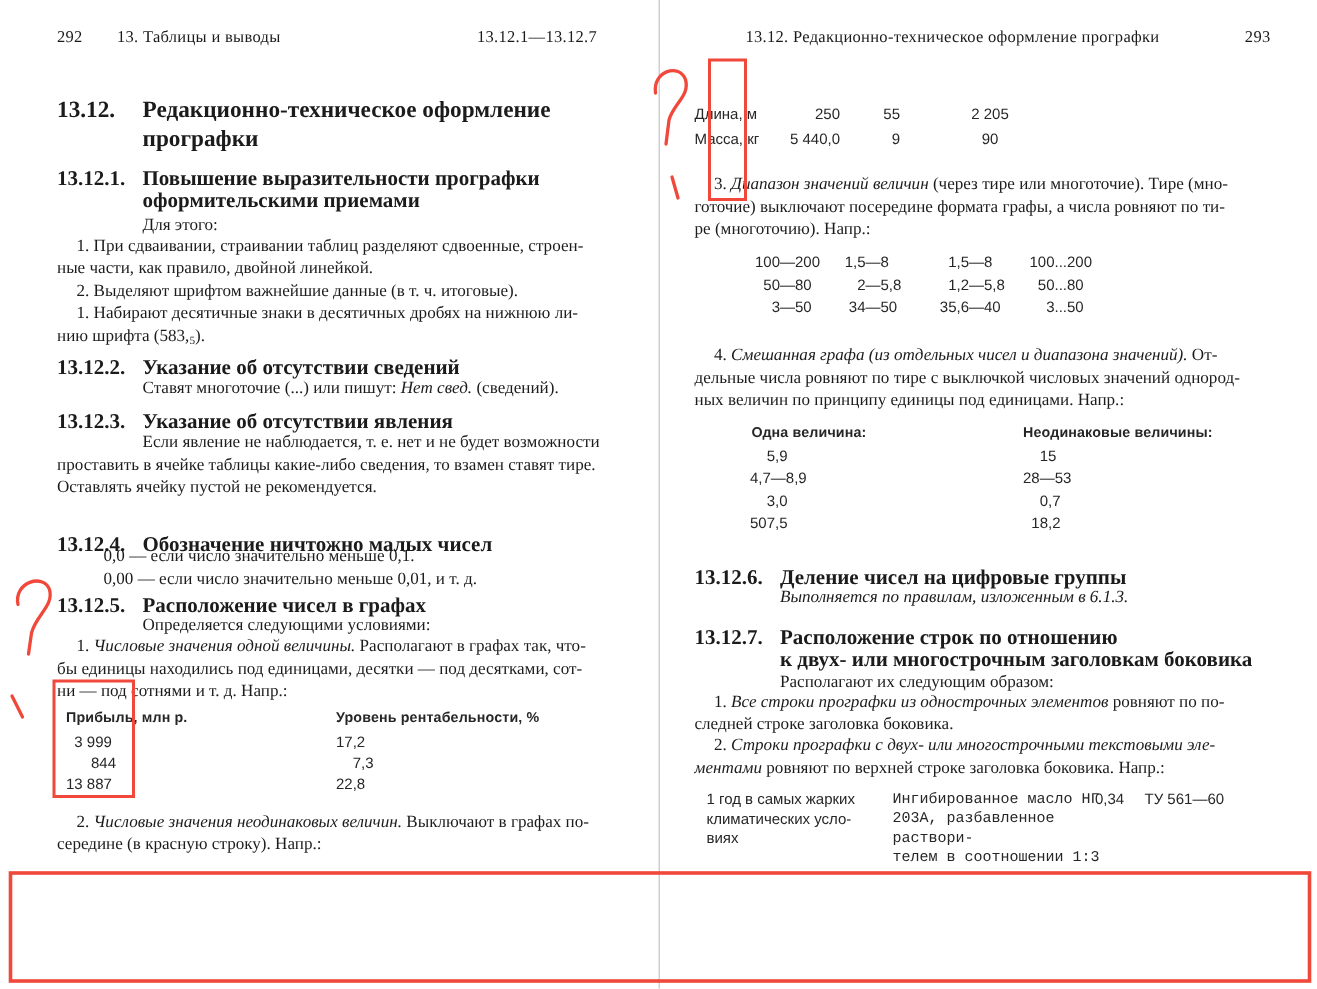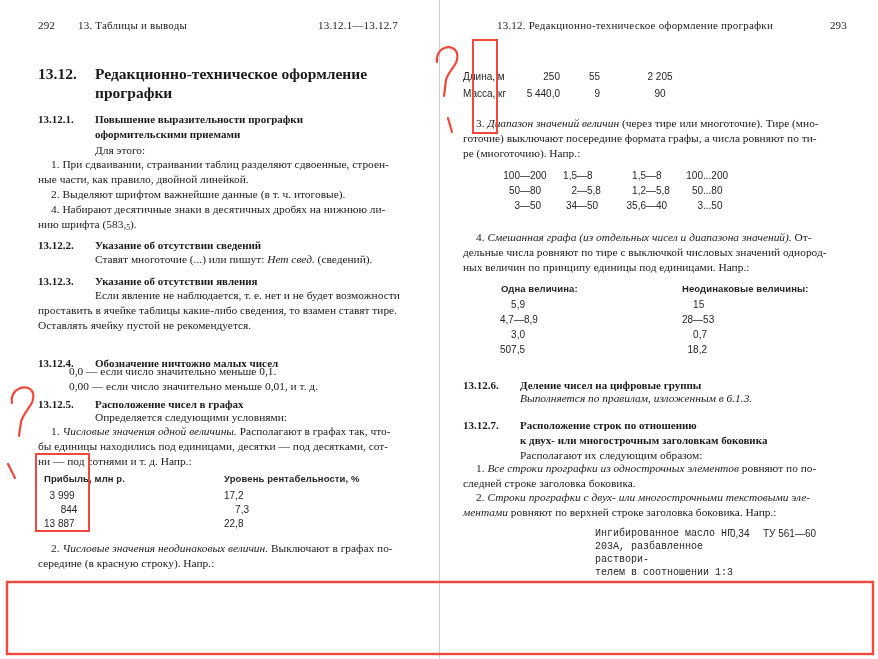--- a/index.html
+++ b/index.html
@@ -10,21 +10,21 @@
   .page{position:absolute;top:0;height:659px;}
   #page-left{left:38px;width:392px;}
   #page-right{left:463px;width:384px;}
   .abs{position:absolute;left:0;right:0;}
   .rh{font-size:11px;letter-spacing:.2px;}
   .p{font-size:11.4px;line-height:15px;white-space:pre-line;text-align:left;}
   .ind{text-indent:13px;}
   .ind2{text-indent:57px;}
   .pad7{padding-left:7px;margin-left:24px;}
   .it{font-style:italic;}
-  .sec{display:flex;font-weight:bold;font-size:11px;line-height:15px;}
+  .sec{display:flex;font-weight:bold;font-size:14px;line-height:15px;}
   .secnum{flex:0 0 57px;}
   .sectitle{white-space:pre-line;}
   .bigtitle{font-size:15.5px;line-height:19px;}
   .bigtitle .secnum{flex:0 0 57px;}
   .sans{font-family:"Liberation Sans", sans-serif;font-size:10px;color:#262626;}
   .th{font-weight:bold;font-size:9.5px;letter-spacing:.1px;}
   .prex{white-space:pre;line-height:14px;}
   .trow{position:absolute;left:0;display:flex;font-family:"Liberation Sans",sans-serif;font-size:10px;color:#262626;}
   .tl{width:50px;}
   .tv1{width:47px;text-align:right;}
@@ -58,21 +58,21 @@
 
   <div class="abs sec" style="top:112px;">
     <span class="secnum">13.12.1.</span>
     <div class="sectitle">Повышение выразительности прографки
 оформительскими приемами</div>
   </div>
   <div class="abs p ind2" style="top:143px;">Для этого:</div>
   <div class="abs p ind" style="top:157px;">1. При сдваивании, страивании таблиц разделяют сдвоенные, строен-
 ные части, как правило, двойной линейкой.</div>
   <div class="abs p ind" style="top:187px;">2. Выделяют шрифтом важнейшие данные (в т. ч. итоговые).</div>
-  <div class="abs p ind" style="top:202px;"><span>4. Набирают десятичные знаки в десятичных дробях на нижнюю ли-
+  <div class="abs p ind" style="top:202px;"><span>1. Набирают десятичные знаки в десятичных дробях на нижнюю ли-
 нию шрифта (583,</span><sub class="small">5</sub><span>).</span></div>
 
   <div class="abs sec" style="top:238px;">
     <span class="secnum">13.12.2.</span>
     <div class="sectitle">Указание об отсутствии сведений</div>
   </div>
   <div class="abs p ind2" style="top:252px;"><span>Ставят многоточие (...) или пишут: </span><span class="it">Нет свед.</span><span> (сведений).</span></div>
 
   <div class="abs sec" style="top:274px;">
     <span class="secnum">13.12.3.</span>
@@ -179,20 +179,23 @@
     <span class="secnum">13.12.7.</span>
     <div class="sectitle">Расположение строк по отношению
 к двух- или многострочным заголовкам боковика</div>
   </div>
   <div class="abs p ind2" style="top:448px;">Располагают их следующим образом:</div>
   <div class="abs p ind" style="top:461px;"><span>1. </span><span class="it">Все строки прографки из однострочных элементов</span><span> ровняют по по-
 следней строке заголовка боковика.</span></div>
   <div class="abs p ind" style="top:490px;"><span>2. </span><span class="it">Строки прографки с двух- или многострочными текстовыми эле-
 ментами</span><span> ровняют по верхней строке заголовка боковика. Напр.:</span></div>
 
+  <div class="sans cellblock" style="top:527px;left:8px;width:120px;">1 год в самых жарких
+климатических усло-
+виях</div>
   <div class="sans cellblock" style="top:527px;left:132px;width:165px;font-family:Liberation Mono, monospace;">Ингибированное масло НГ
 203А, разбавленное раствори-
 телем в соотношении 1:3</div>
   <div class="sans cellblock" style="top:527px;left:267px;">0,34</div>
   <div class="sans cellblock" style="top:527px;left:300px;">ТУ 561—60</div>
 </div>
 
 <div class="divider"></div>
 
 <svg class="marks" width="878" height="659" viewBox="0 0 878 659">

